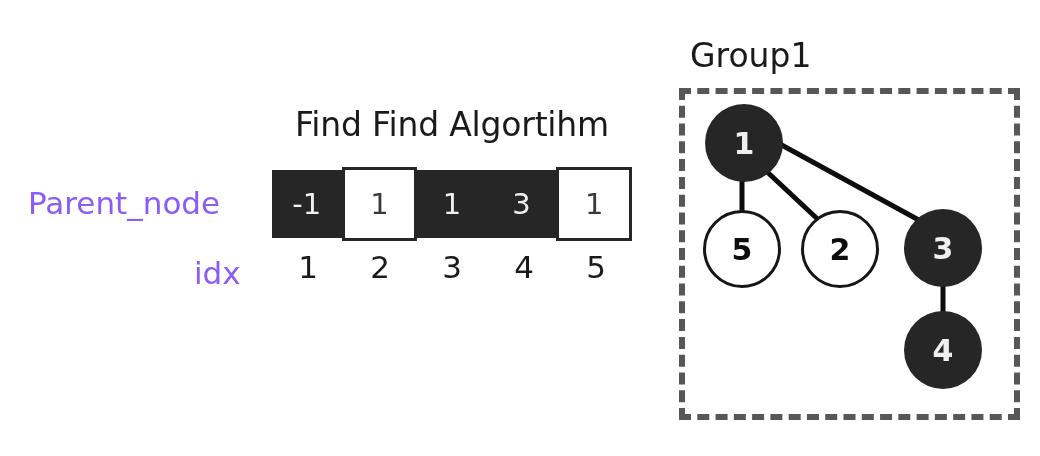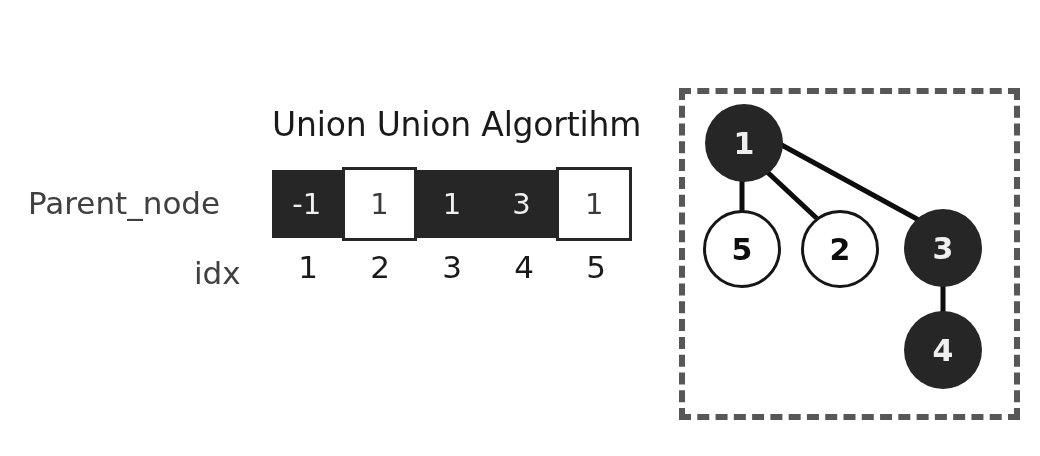--- a/index.html
+++ b/index.html
@@ -27,21 +27,21 @@
     font-weight: 400;
     color: #1a1a1a;
     letter-spacing: -0.2px;
     white-space: nowrap;
   }
 
   .row-label {
     position: absolute;
     font-size: 31px;
     font-weight: 400;
-    color: #404040;
+    color: #8b5cf6;
     white-space: nowrap;
   }
   .row-label.parent {
     left: 28px;
     top: 185px;
   }
   .row-label.idx {
     left: 194px;
     top: 255px;
   }
@@ -147,21 +147,21 @@
     background: #ffffff;
     color: #0d0d0d;
     border: 3px solid #161616;
   }
 </style>
 </head>
 <body>
 
 <div id="canvas">
 
-  <div class="panel-title">Union Union Algortihm</div>
+  <div class="panel-title">Find Find Algortihm</div>
 
   <div class="row-label parent">Parent_node</div>
 
   <div class="array-band">
     <div class="cell dark">
       <span class="cell-value">-1</span>
     </div>
     <div class="cell light">
       <span class="cell-value">1</span>
     </div>
@@ -179,20 +179,21 @@
   <div class="row-label idx">idx</div>
 
   <div class="index-row">
     <div class="index-cell">1</div>
     <div class="index-cell">2</div>
     <div class="index-cell">3</div>
     <div class="index-cell">4</div>
     <div class="index-cell">5</div>
   </div>
 
+  <div class="group-label">Group1</div>
 
   <div class="group-box"></div>
 
   <svg class="tree-svg" viewBox="0 0 380 350">
     <line x1="82" y1="95" x2="82" y2="168" stroke="#0d0d0d" stroke-width="5"></line>
     <line x1="103" y1="88" x2="165" y2="146" stroke="#0d0d0d" stroke-width="5"></line>
     <line x1="118" y1="63" x2="266" y2="144" stroke="#0d0d0d" stroke-width="5"></line>
     <line x1="283" y1="200" x2="283" y2="276" stroke="#0d0d0d" stroke-width="5"></line>
   </svg>
 

